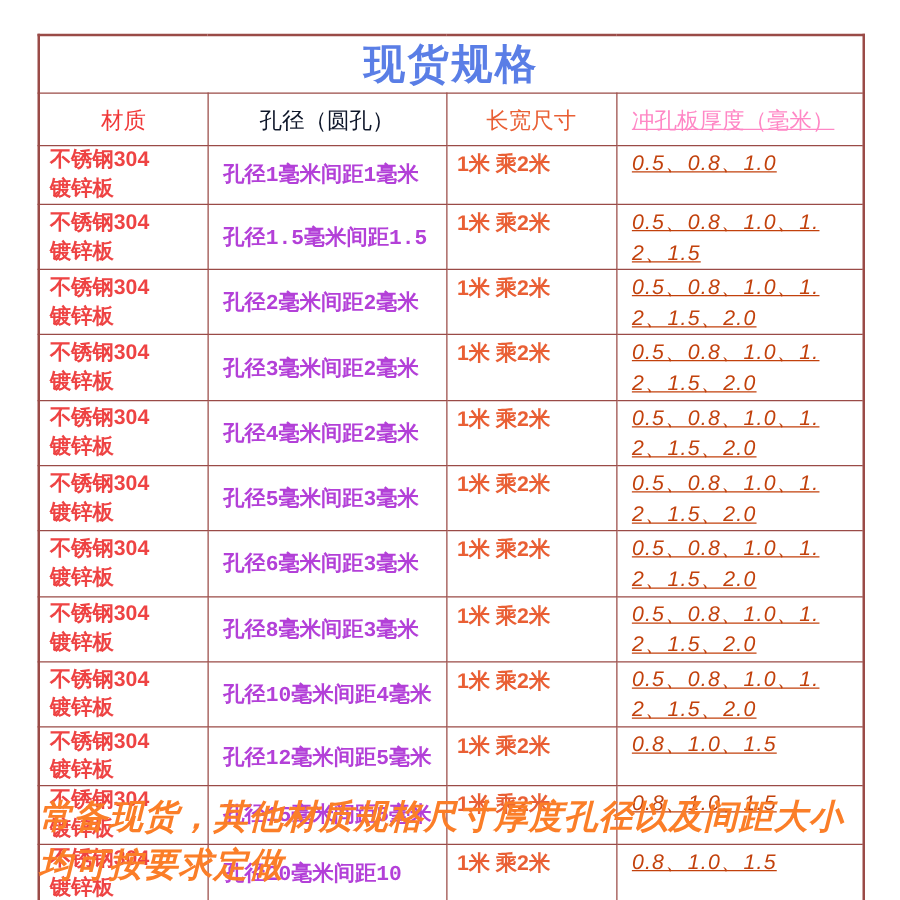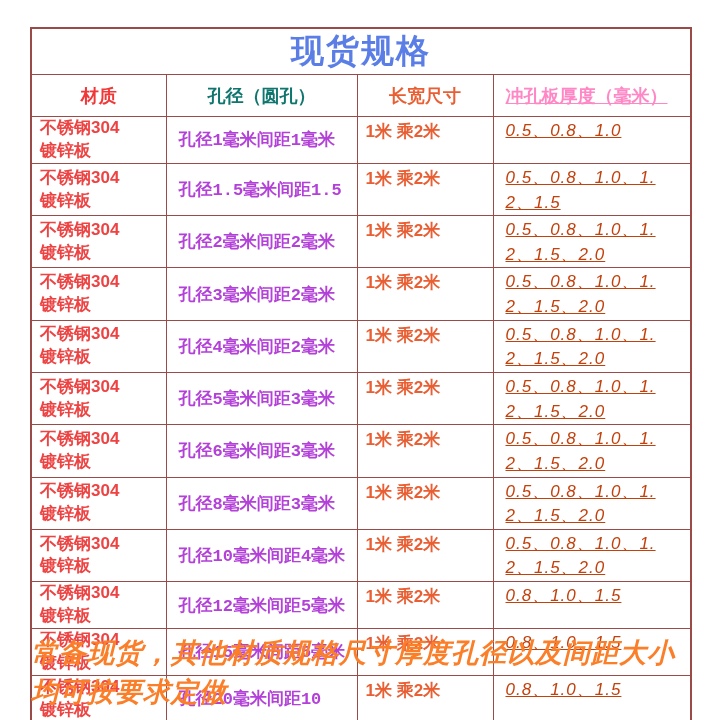--- a/index.html
+++ b/index.html
@@ -27,24 +27,24 @@
     vertical-align: middle;
     color: #5a7ee6;
     font-size: 33px;
     font-weight: bold;
     letter-spacing: 2px;
   }
   .head-row td {
     height: 42px;
     vertical-align: middle;
     font-size: 18px;
-    font-weight: bold;
+    font-weight: normal;
   }
   .h-mat  { color: #f03838; text-align: center; }
-  .h-ap   { color: #0f766e; text-align: center; margin-top: 15px; }
+  .h-ap   { color: #0f172a; text-align: center; margin-top: 15px; }
   .h-size { color: #e95f34; text-align: center; margin-left: 31px; }
   .h-th   { color: #ff87c5; text-align: left; padding-left: 12px; text-decoration: underline; }
   .data-row td { height: 41px; font-size: 17px; }
   .c-mat {
     color: #ee4343;
     font-weight: bold;
     text-align: left;
     vertical-align: middle;
     padding-left: 8px;
     line-height: 1.35;

